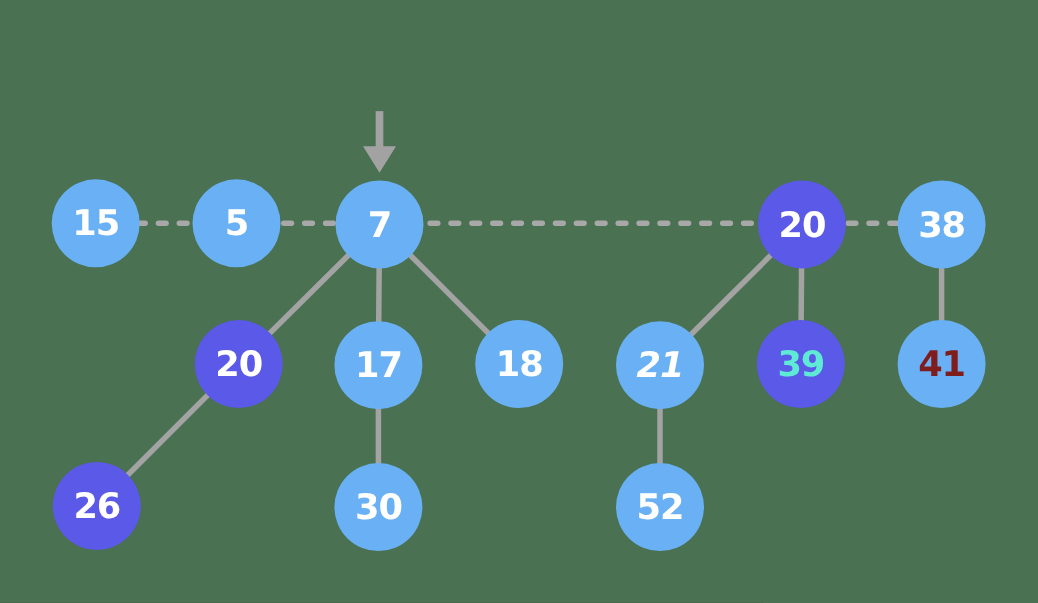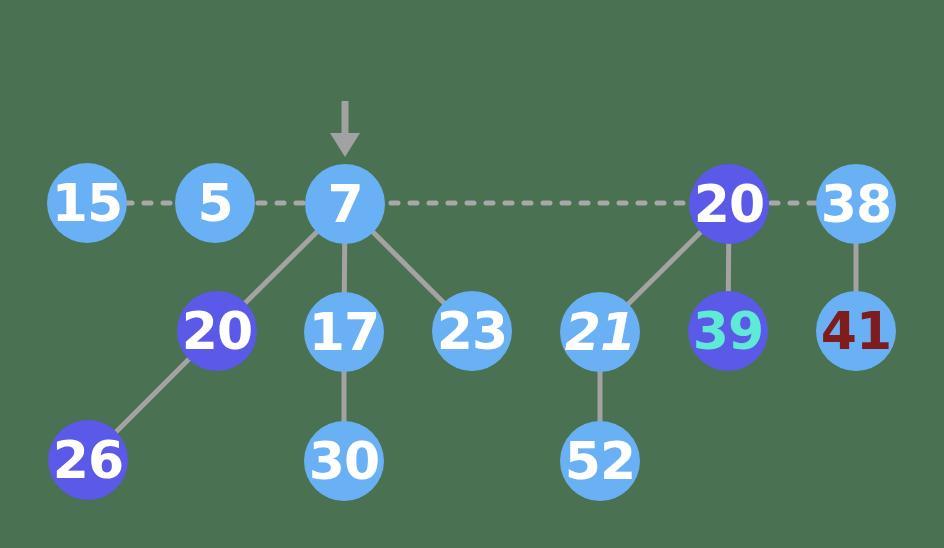--- a/index.html
+++ b/index.html
@@ -4,21 +4,21 @@
 <style>
   html,body{margin:0;padding:0;background:#3d5c43;}
   .canvas{
     position:relative;width:944px;height:548px;overflow:hidden;
     font-family:"DejaVu Sans","Liberation Sans",sans-serif;
   }
   svg.layer{position:absolute;left:0;top:0;width:944px;height:548px;}
   .node{
     position:absolute;width:80px;height:80px;border-radius:50%;
     display:flex;align-items:center;justify-content:center;
-    font-weight:700;font-size:52px;letter-spacing:-1px;line-height:1;
+    font-weight:700;font-size:32px;letter-spacing:-1px;line-height:1;
     user-select:none;
   }
   .min-label{
     position:absolute;font-weight:700;font-size:34px;line-height:1.1;
     transform:translateX(-50%);letter-spacing:0.5px;
   }
 </style>
 </head>
 <body>
 
@@ -38,21 +38,21 @@
       <polygon points="330,133 360,133 345,157" fill="#a2a2a2"></polygon>
     </svg>
   <div id="nodes-layer">
       <div class="node" style="left: 47px; top: 163px; background: rgb(105, 177, 244); color: rgb(255, 255, 255);">15</div>
       <div class="node" style="left: 175px; top: 163px; background: rgb(105, 177, 244); color: rgb(255, 255, 255);">5</div>
       <div class="node" style="left: 305px; top: 164px; background: rgb(105, 177, 244); color: rgb(255, 255, 255);">7</div>
       <div class="node" style="left: 689px; top: 164px; background: rgb(91, 89, 232); color: rgb(255, 255, 255);">20</div>
       <div class="node" style="left: 816px; top: 164px; background: rgb(105, 177, 244); color: rgb(255, 255, 255);">38</div>
       <div class="node" style="left: 177px; top: 291px; background: rgb(91, 89, 232); color: rgb(255, 255, 255);">20</div>
       <div class="node" style="left: 304px; top: 292px; background: rgb(105, 177, 244); color: rgb(255, 255, 255);">17</div>
-      <div class="node" style="left: 432px; top: 291px; background: rgb(105, 177, 244); color: rgb(255, 255, 255);">23</div>
+      <div class="node" style="left: 432px; top: 291px; background: rgb(105, 177, 244); color: rgb(255, 255, 255);">18</div>
       <div class="node" style="left: 560px; top: 292px; background: rgb(105, 177, 244); color: rgb(255, 255, 255); font-style: italic;">21</div>
       <div class="node" style="left: 688px; top: 291px; background: rgb(91, 89, 232); color: #5eead4;">39</div>
       <div class="node" style="left: 816px; top: 291px; background: rgb(105, 177, 244); color: #7f1d1d;">41</div>
       <div class="node" style="left: 48px; top: 420px; background: rgb(91, 89, 232); color: rgb(255, 255, 255);">26</div>
       <div class="node" style="left: 304px; top: 421px; background: rgb(105, 177, 244); color: rgb(255, 255, 255);">30</div>
       <div class="node" style="left: 560px; top: 421px; background: rgb(105, 177, 244); color: rgb(255, 255, 255);">52</div>
     </div>
 </div>
 
 </body></html>

